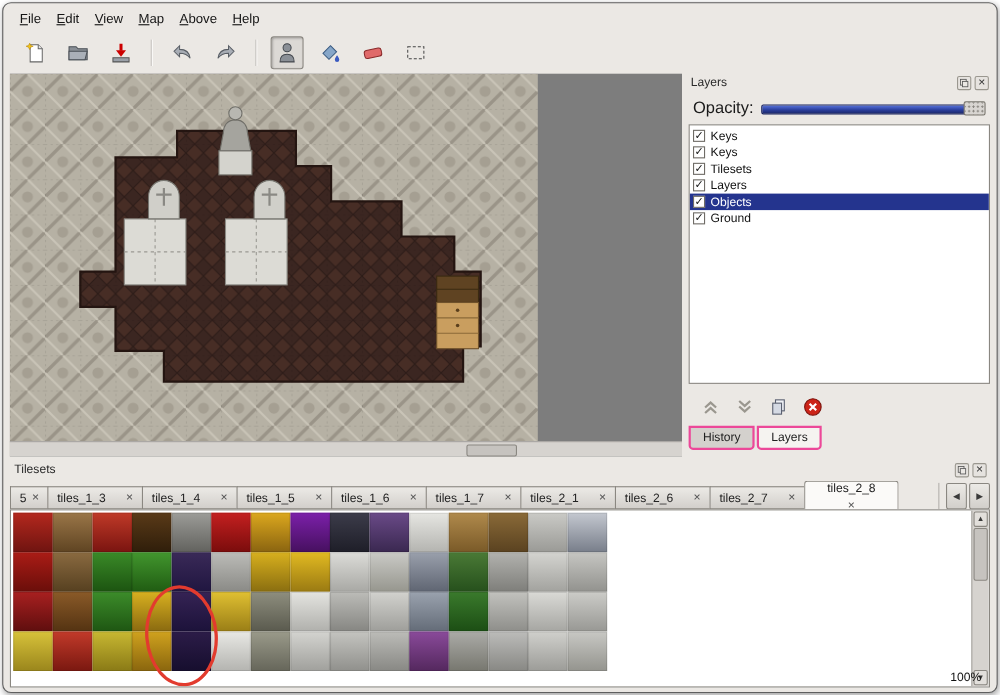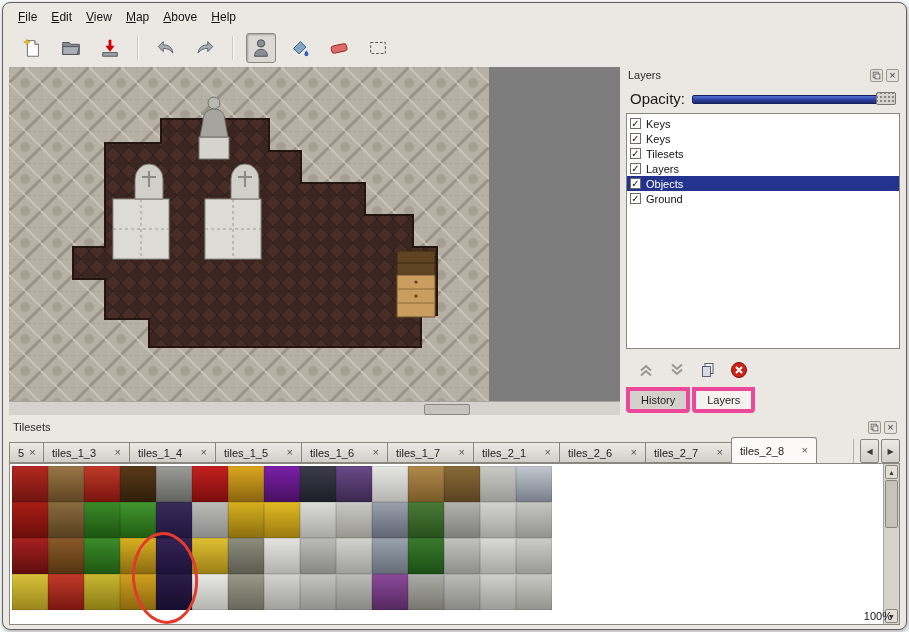--- a/index.html
+++ b/index.html
@@ -43,32 +43,32 @@
   .layer-list{position:absolute;left:2px;top:46px;right:2px;height:236px;background:#fff;border:1px solid #8a8781;overflow:hidden;padding-top:2px;box-sizing:border-box;}
   .layer-row{display:flex;align-items:center;height:15px;padding-left:3px;gap:5px;color:#111;}
   .layer-row.selected{color:#fff;}
   .checkbox{width:11px;height:11px;background:#fff;border:1px solid #6f6c66;font-size:10px;line-height:10px;
     text-align:center;color:#111;flex:none;box-sizing:border-box;}
   .layer-label{font-size:11px;}
   .layer-toolbar{position:absolute;left:2px;top:290px;right:2px;height:26px;display:flex;align-items:center;gap:11px;padding:0 10px;}
   .lt-btn{width:20px;height:20px;display:flex;align-items:center;justify-content:center;}
   .lt-btn svg{width:18px;height:18px;display:block;}
   .dock-tabs{position:absolute;left:2px;top:320px;display:flex;gap:2px;}
-  .dock-tab{font-size:11px;padding:3px 11px;border:4px solid #ec4899;background:#d4d1cd;color:#222;
+  .dock-tab{font-size:11px;padding:3px 11px;border:2px solid #ec4899;background:#d4d1cd;color:#222;
     border-radius:0 0 4px 4px;cursor:default;}
   .dock-tab.active{background:#f5f3f0;}
 
   
   .tilesets-panel{position:absolute;left:6px;top:416px;right:6px;bottom:4px;}
   .ts-tabbar{position:absolute;left:0;top:18px;right:40px;height:26px;display:flex;align-items:flex-end;overflow:hidden;}
   .ts-tab{height:21px;display:flex;align-items:center;justify-content:space-between;gap:5px;padding:0 8px;
     font-size:11px;color:#222;background:linear-gradient(#eceae6,#d2cfcb);border:1px solid #8a8781;border-right:none;
     box-sizing:border-box;width:86px;flex:none;cursor:default;}
   .ts-tab:first-child{width:34px;}
-  .ts-tab:last-child{border-right:1px solid #8a8781;}
+  .ts-tab:last-child{border-right:1px solid #8a8781;flex-direction:column;}
   .ts-tab.active{height:26px;background:#fbfaf8;border-bottom:none;border-right:1px solid #8a8781;border-radius:3px 3px 0 0;}
   .ts-close{font-size:11px;color:#555;line-height:11px;}
   .ts-arrows{position:absolute;right:0;top:20px;height:24px;display:flex;border-left:1px solid #b4b1ad;padding-left:4px;}
   .ts-arrow{width:17px;height:22px;display:flex;align-items:center;justify-content:center;font-size:8px;color:#3a3a3a;
     background:linear-gradient(#eceae6,#d2cfcb);border:1px solid #8a8781;margin-left:2px;border-radius:2px;}
   .ts-content{position:absolute;left:0;top:44px;right:0;bottom:0;background:#fff;border:1px solid #8a8781;overflow:hidden;}
   .tiles{position:absolute;left:2px;top:2px;display:grid;grid-template-columns:repeat(15,36px);grid-auto-rows:36px;}
   .tile{box-shadow:inset 0 0 0 1px rgba(0,0,0,.10);}
   .annotation{position:absolute;left:122px;top:68px;width:60px;height:86px;border:3px solid #e23b2e;
     border-radius:50%;transform:rotate(-5deg);pointer-events:none;}

